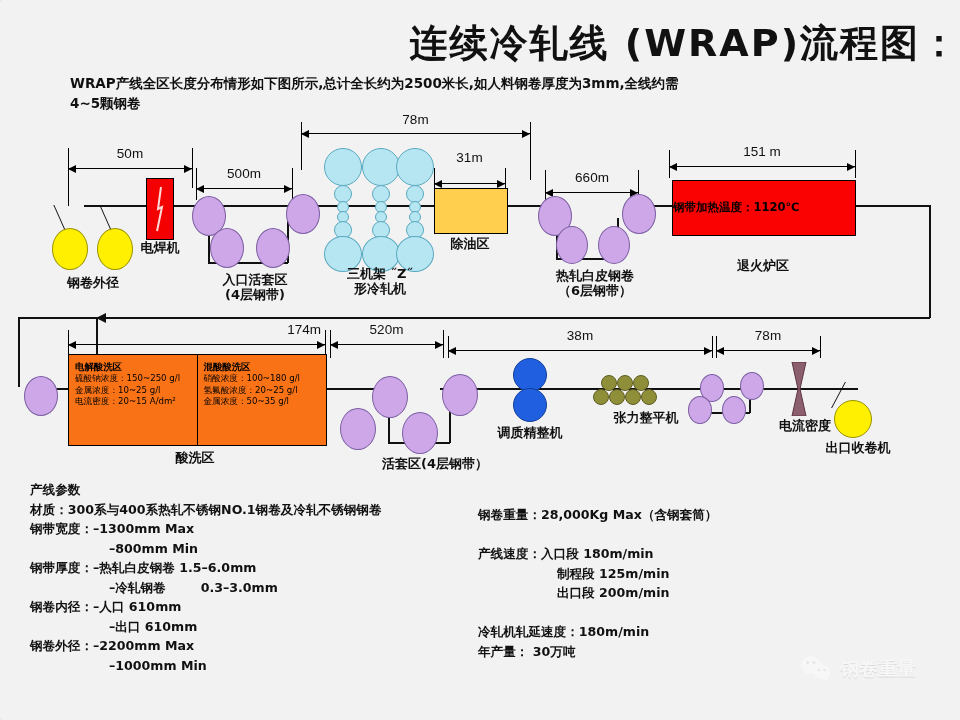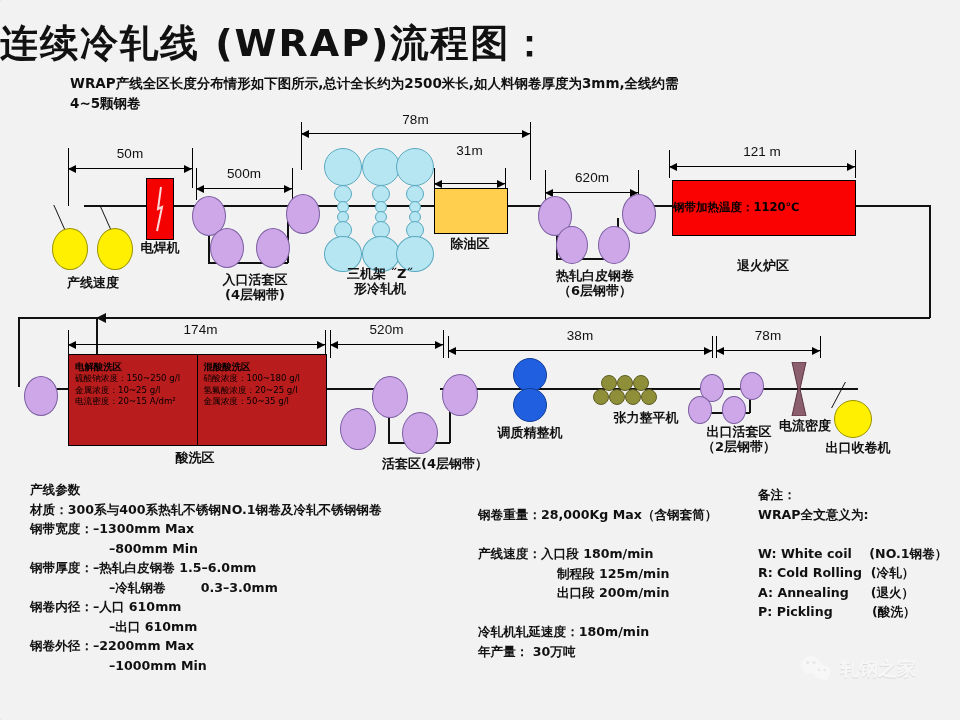--- a/index.html
+++ b/index.html
@@ -14,21 +14,21 @@
   .bg-streaks{position:absolute;inset:0;pointer-events:none;
     background:
       linear-gradient(135deg,rgba(0,0,0,0.045) 0 2px,transparent 2px 70px),
       linear-gradient(45deg,rgba(0,0,0,0.035) 0 2px,transparent 2px 90px);
     opacity:.9;}
   .stage{position:absolute;inset:0;}
   .abs{position:absolute;}
 
   
   .title{
-    left:0;right:0;top:18px;text-align:left;
+    left:0;right:0;top:18px;text-align:right;
     font-size:38px;font-weight:bold;letter-spacing:2px;
     font-family:"DejaVu Sans","Liberation Sans",sans-serif;
   }
   .subtitle{
     left:70px;top:73px;width:700px;
     font-size:13.5px;line-height:20px;font-weight:bold;
     font-family:"DejaVu Sans","Liberation Sans",sans-serif;
   }
 
   .lbl{font-size:13px;font-weight:bold;text-align:center;
@@ -58,21 +58,21 @@
   .yellow{background:#ffef00;border-color:#9a9400;}
 
   
   .box{border:1.4px solid #000;}
   .weldbox{background:#f50000;border:1.4px solid #000;}
   .degrease{background:#ffcf4d;}
   .furnace{background:#fb0202;}
   .furnace-txt{
     color:#000;font-size:11.5px;font-weight:bold;text-align:left;
     font-family:"DejaVu Sans","Liberation Sans",sans-serif;}
-  .pickbox{background:#b91c1c;border:1.4px solid #000;}
+  .pickbox{background:#f97316;border:1.4px solid #000;}
   .pick-col{position:absolute;top:0;bottom:0;}
   .pick-txt{font-size:8.6px;font-weight:normal;line-height:11.4px;color:#000;
     font-family:"DejaVu Sans","Liberation Sans",sans-serif;white-space:nowrap;}
   .pick-head{font-size:9.4px;font-weight:bold;margin-bottom:1px;}
 
   
   .spec{font-size:12.6px;line-height:19.5px;font-weight:bold;white-space:pre;
     font-family:"DejaVu Sans","Liberation Sans",sans-serif;}
 
   
@@ -103,31 +103,31 @@
   <div class="abs dim" style="left:190px;top:166px;width:108px;">500m</div>
 
   <div class="abs tick" style="left:301px;top:122px;height:48px;"></div>
   <div class="abs tick" style="left:530px;top:122px;height:58px;"></div>
   <div class="abs dimline" style="left:301px;top:133px;width:229px;"></div>
   <div class="abs dim" style="left:301px;top:112px;width:229px;">78m</div>
 
   <div class="abs tick" style="left:434px;top:168px;height:22px;"></div>
   <div class="abs tick" style="left:505px;top:168px;height:22px;"></div>
   <div class="abs dimline" style="left:434px;top:183px;width:71px;"></div>
-  <div class="abs dim" style="left:430px;top:143px;width:79px;">31m</div>
+  <div class="abs dim" style="left:430px;top:150px;width:79px;">31m</div>
 
   <div class="abs tick" style="left:545px;top:170px;height:32px;"></div>
   <div class="abs tick" style="left:638px;top:170px;height:32px;"></div>
   <div class="abs dimline" style="left:545px;top:192px;width:93px;"></div>
-  <div class="abs dim" style="left:540px;top:170px;width:104px;">620m</div>
+  <div class="abs dim" style="left:540px;top:170px;width:104px;">660m</div>
 
   <div class="abs tick" style="left:669px;top:150px;height:28px;"></div>
   <div class="abs tick" style="left:855px;top:150px;height:28px;"></div>
   <div class="abs dimline" style="left:669px;top:166px;width:186px;"></div>
-  <div class="abs dim" style="left:669px;top:144px;width:186px;">121 m</div>
+  <div class="abs dim" style="left:669px;top:144px;width:186px;">151 m</div>
 
   <div class="abs hline" style="left:84px;top:205px;width:62px;"></div>
   <div class="abs hline" style="left:172px;top:205px;width:120px;"></div>
   <div class="abs hline" style="left:306px;top:205px;width:120px;"></div>
   <div class="abs hline" style="left:420px;top:205px;width:18px;"></div>
   <div class="abs hline" style="left:500px;top:205px;width:50px;"></div>
   <div class="abs hline" style="left:624px;top:205px;width:50px;"></div>
   <div class="abs hline" style="left:852px;top:205px;width:78px;"></div>
 
   <div class="abs" style="left:60px;top:205px;width:26px;height:30px;border-left:1.6px solid #111;transform:skewX(24deg);"></div>
@@ -143,21 +143,21 @@
 
   <div class="abs vline" style="left:929px;top:205px;height:113px;"></div>
   <div class="abs hline" style="left:18px;top:317px;width:912px;"></div>
   <div class="abs vline" style="left:18px;top:317px;height:70px;"></div>
   <div class="abs" style="left:96px;top:313px;width:0;height:0;border-top:5px solid transparent;border-bottom:5px solid transparent;border-right:10px solid #111;"></div>
   <div class="abs hline" style="left:96px;top:317px;width:320px;"></div>
   <div class="abs vline" style="left:96px;top:317px;height:68px;"></div>
 
   <div class="abs roll yellow" style="left:52px;top:228px;width:34px;height:40px;"></div>
   <div class="abs roll yellow" style="left:97px;top:228px;width:34px;height:40px;"></div>
-  <div class="abs lbl" style="left:30px;top:275px;width:126px;">产线速度</div>
+  <div class="abs lbl" style="left:30px;top:275px;width:126px;">钢卷外径</div>
 
   <div class="abs weldbox" style="left:146px;top:178px;width:26px;height:60px;">
     <svg width="26" height="60" viewBox="0 0 26 60" style="display:block;">
       <path d="M14 8 L11 30 L15 28 L10 52" stroke="#ffffff" stroke-width="2" fill="none" opacity="0.85"></path>
     </svg>
   </div>
   <div class="abs lbl" style="left:120px;top:240px;width:80px;">电焊机</div>
 
   <div class="abs roll purple" style="left:192px;top:196px;width:32px;height:38px;"></div>
   <div class="abs roll purple" style="left:210px;top:228px;width:32px;height:38px;"></div>
@@ -204,21 +204,21 @@
 （6层钢带）</div>
 
   <div class="abs box furnace" style="left:672px;top:180px;width:182px;height:54px;">
     <div class="abs furnace-txt" style="left:0;right:0;top:19px;">钢带加热温度：1120℃</div>
   </div>
   <div class="abs lbl" style="left:700px;top:258px;width:126px;">退火炉区</div>
 
   <div class="abs tick" style="left:68px;top:330px;height:28px;"></div>
   <div class="abs tick" style="left:325px;top:330px;height:28px;"></div>
   <div class="abs dimline" style="left:68px;top:344px;width:257px;"></div>
-  <div class="abs dim" style="left:72px;top:322px;width:257px;">174m</div>
+  <div class="abs dim" style="left:64px;top:322px;width:257px;text-align:right;">174m</div>
 
   <div class="abs tick" style="left:330px;top:330px;height:28px;"></div>
   <div class="abs tick" style="left:443px;top:330px;height:28px;"></div>
   <div class="abs dimline" style="left:330px;top:344px;width:113px;"></div>
   <div class="abs dim" style="left:330px;top:322px;width:113px;">520m</div>
 
   <div class="abs tick" style="left:448px;top:336px;height:22px;"></div>
   <div class="abs tick" style="left:712px;top:336px;height:22px;"></div>
   <div class="abs dimline" style="left:448px;top:350px;width:264px;"></div>
   <div class="abs dim" style="left:448px;top:328px;width:264px;">38m</div>
@@ -276,22 +276,20 @@
   <div class="abs roll olive" style="left:593px;top:389px;width:14px;height:14px;"></div>
   <div class="abs roll olive" style="left:609px;top:389px;width:14px;height:14px;"></div>
   <div class="abs roll olive" style="left:625px;top:389px;width:14px;height:14px;"></div>
   <div class="abs roll olive" style="left:641px;top:389px;width:14px;height:14px;"></div>
   <div class="abs lbl" style="left:601px;top:410px;width:90px;">张力整平机</div>
 
   <div class="abs roll purple" style="left:700px;top:374px;width:22px;height:26px;"></div>
   <div class="abs roll purple" style="left:688px;top:396px;width:22px;height:26px;"></div>
   <div class="abs roll purple" style="left:722px;top:396px;width:22px;height:26px;"></div>
   <div class="abs roll purple" style="left:740px;top:372px;width:22px;height:26px;"></div>
-  <div class="abs lbl" style="left:676px;top:424px;width:126px;white-space:pre-line;">出口活套区
-（2层钢带）</div>
 
   <div class="abs" style="left:789px;top:362px;width:20px;height:54px;">
     <svg width="20" height="54" viewBox="0 0 20 54" style="display:block;">
       <polygon points="3,0 17,0 11,27 17,54 3,54 9,27" fill="#8c5f6e" stroke="#5d3340" stroke-width="1"></polygon>
     </svg>
   </div>
   <div class="abs lbl" style="left:760px;top:418px;width:90px;">电流密度</div>
 
   <div class="abs roll yellow" style="left:834px;top:400px;width:36px;height:36px;"></div>
   <div class="abs lbl" style="left:808px;top:440px;width:100px;">出口收卷机</div>
@@ -307,35 +305,28 @@
 钢卷外径：–2200mm Max
                   –1000mm Min</div>
   <div class="abs spec" style="left:478px;top:505px;">钢卷重量：28,000Kg Max（含钢套筒）
 
 产线速度：入口段 180m/min
                   制程段 125m/min
                   出口段 200m/min
 
 冷轧机轧延速度：180m/min
 年产量： 30万吨</div>
-  <div class="abs spec" style="left:758px;top:485px;">备注：
-WRAP全文意义为:
-
-W: White coil    (NO.1钢卷）
-R: Cold Rolling  (冷轧）
-A: Annealing     (退火）
-P: Pickling         (酸洗）</div>
 
   <div class="abs wm" style="left:800px;top:655px;">
     <svg width="32" height="28" viewBox="0 0 32 28">
       <ellipse cx="11" cy="10" rx="10" ry="8.4" fill="#ffffff"></ellipse>
       <circle cx="7.6" cy="7.6" r="1.5" fill="#d8d8d8"></circle>
       <circle cx="14" cy="7.6" r="1.5" fill="#d8d8d8"></circle>
       <polygon points="6,16 4,21 9,18" fill="#ffffff"></polygon>
       <ellipse cx="22" cy="17" rx="8.4" ry="7" fill="#ffffff"></ellipse>
       <circle cx="19.2" cy="15" r="1.2" fill="#d8d8d8"></circle>
       <circle cx="24.6" cy="15" r="1.2" fill="#d8d8d8"></circle>
       <polygon points="27,22 29,26 24,24" fill="#ffffff"></polygon>
     </svg>
-    <span class="wm-txt">轧钢之家</span>
+    <span class="wm-txt">钢卷重量</span>
   </div>
 
 </div>
 
 </body></html>

